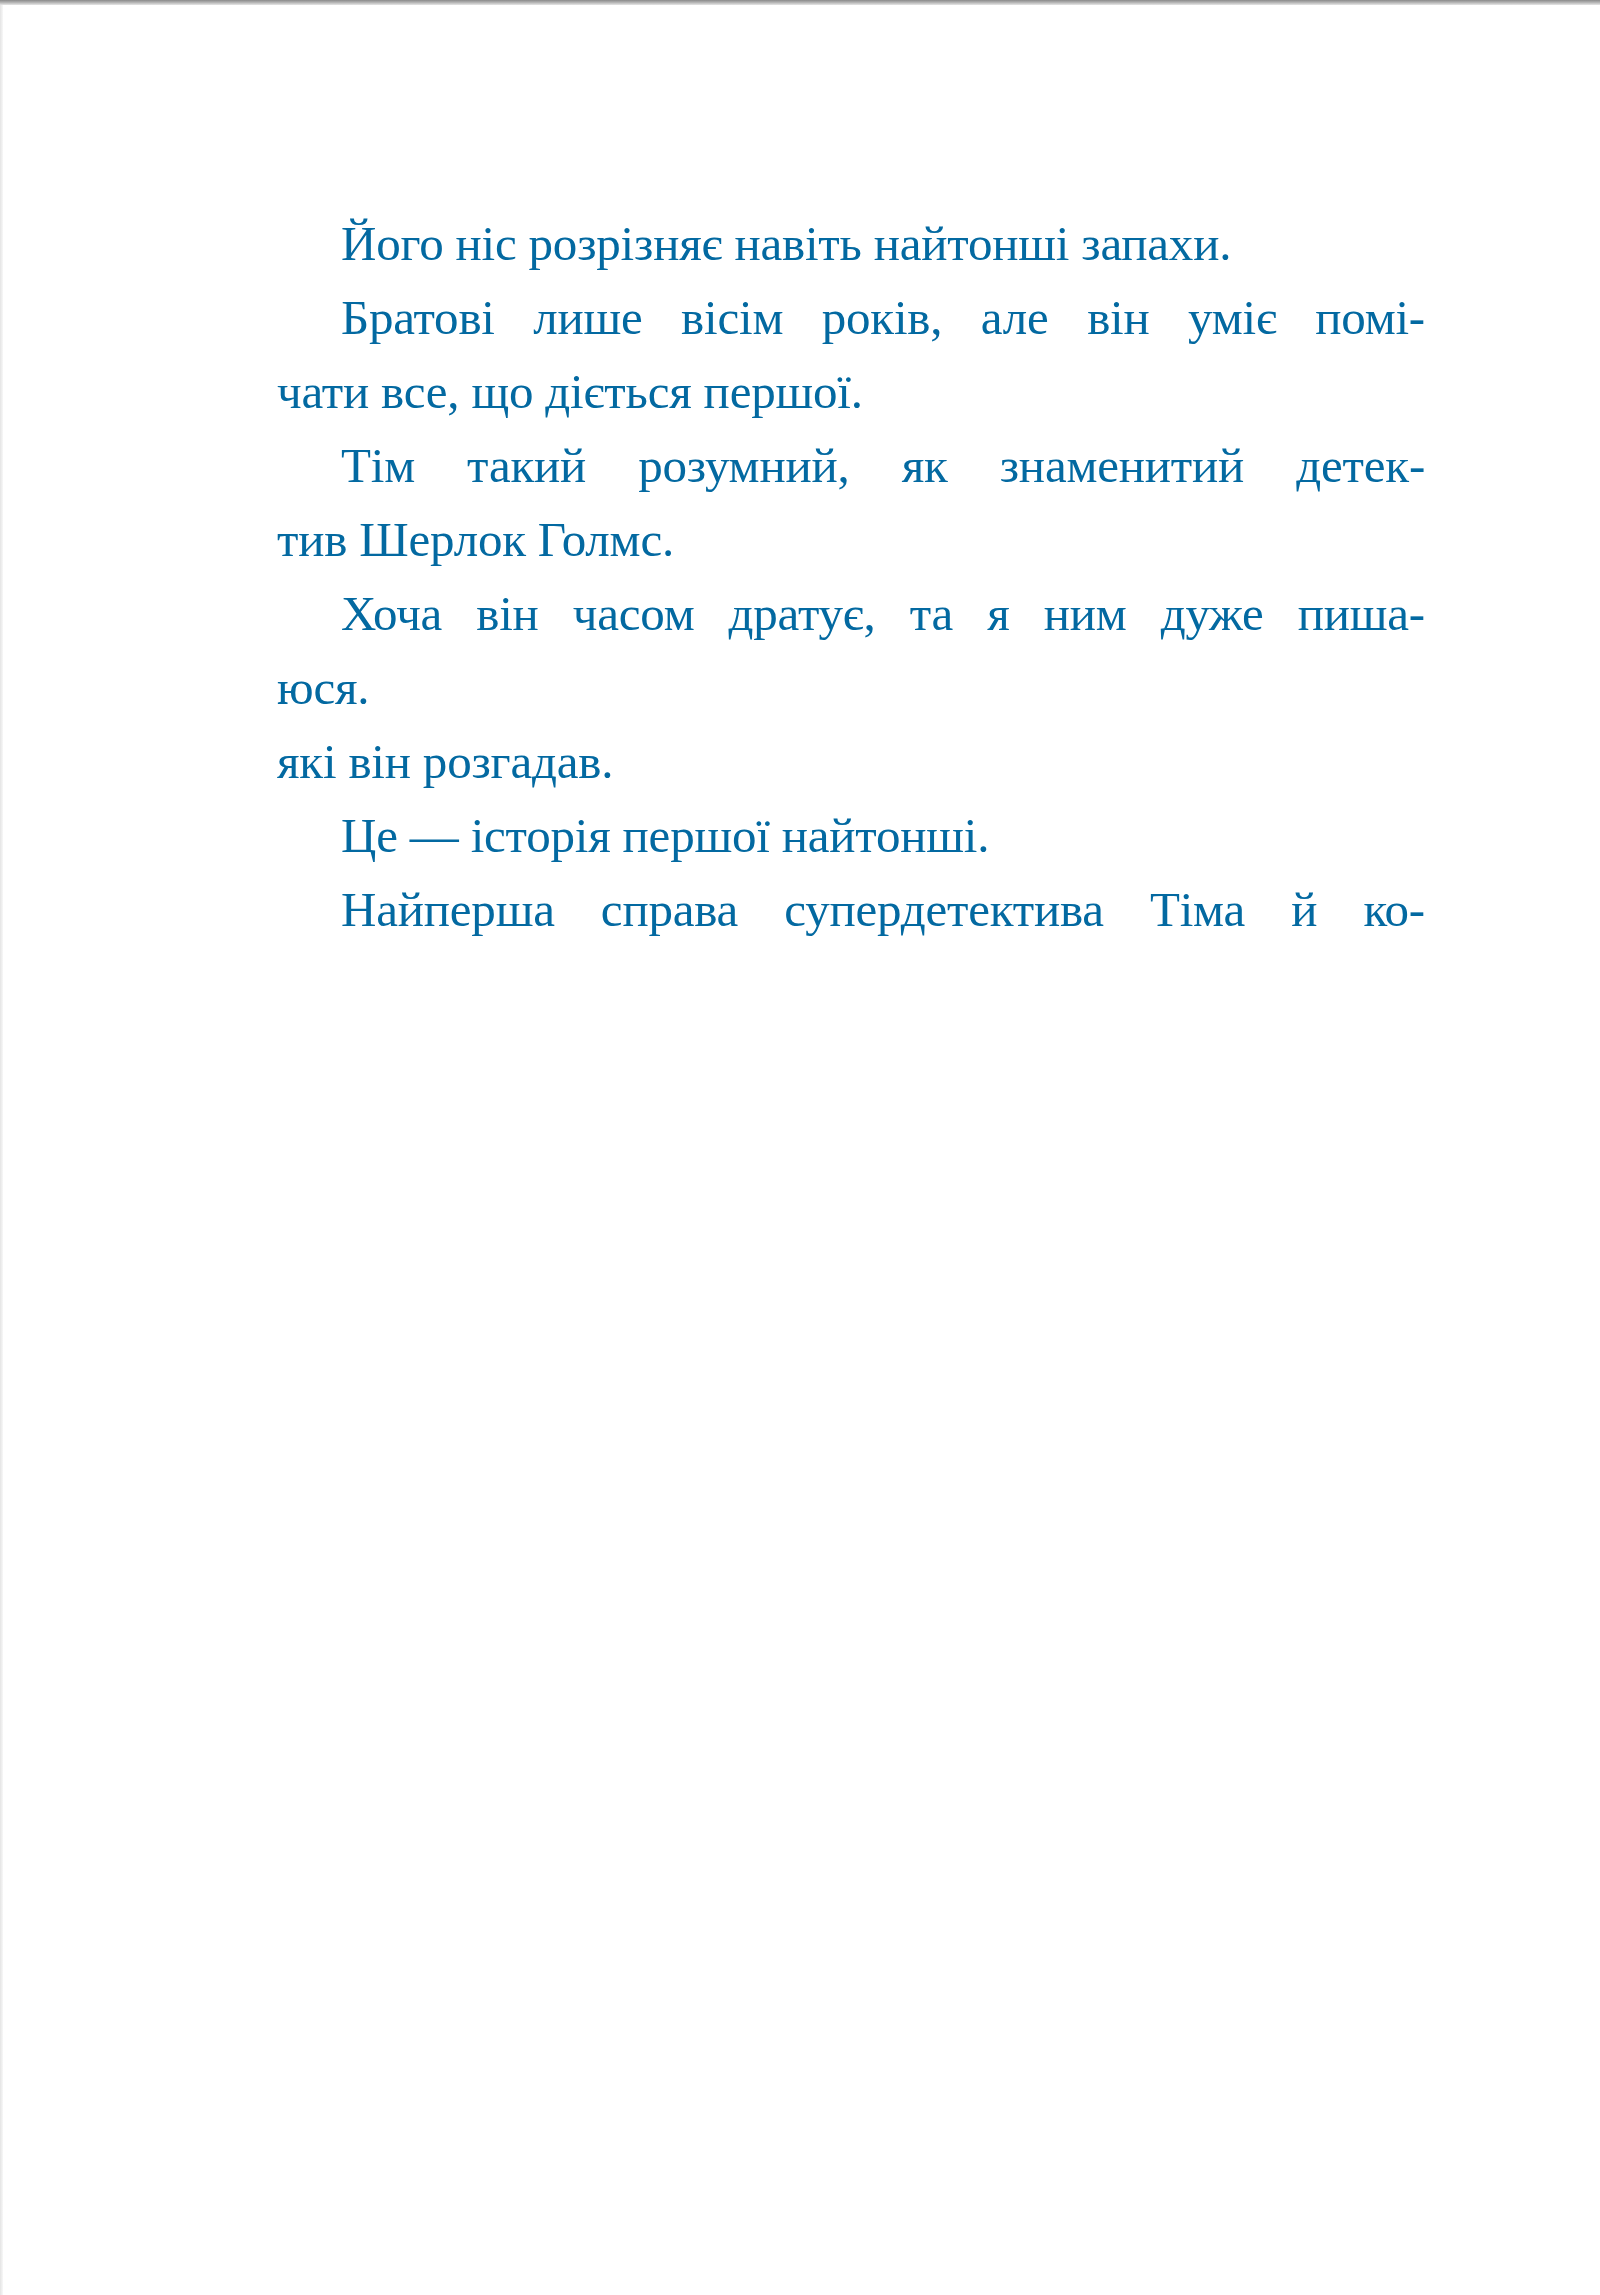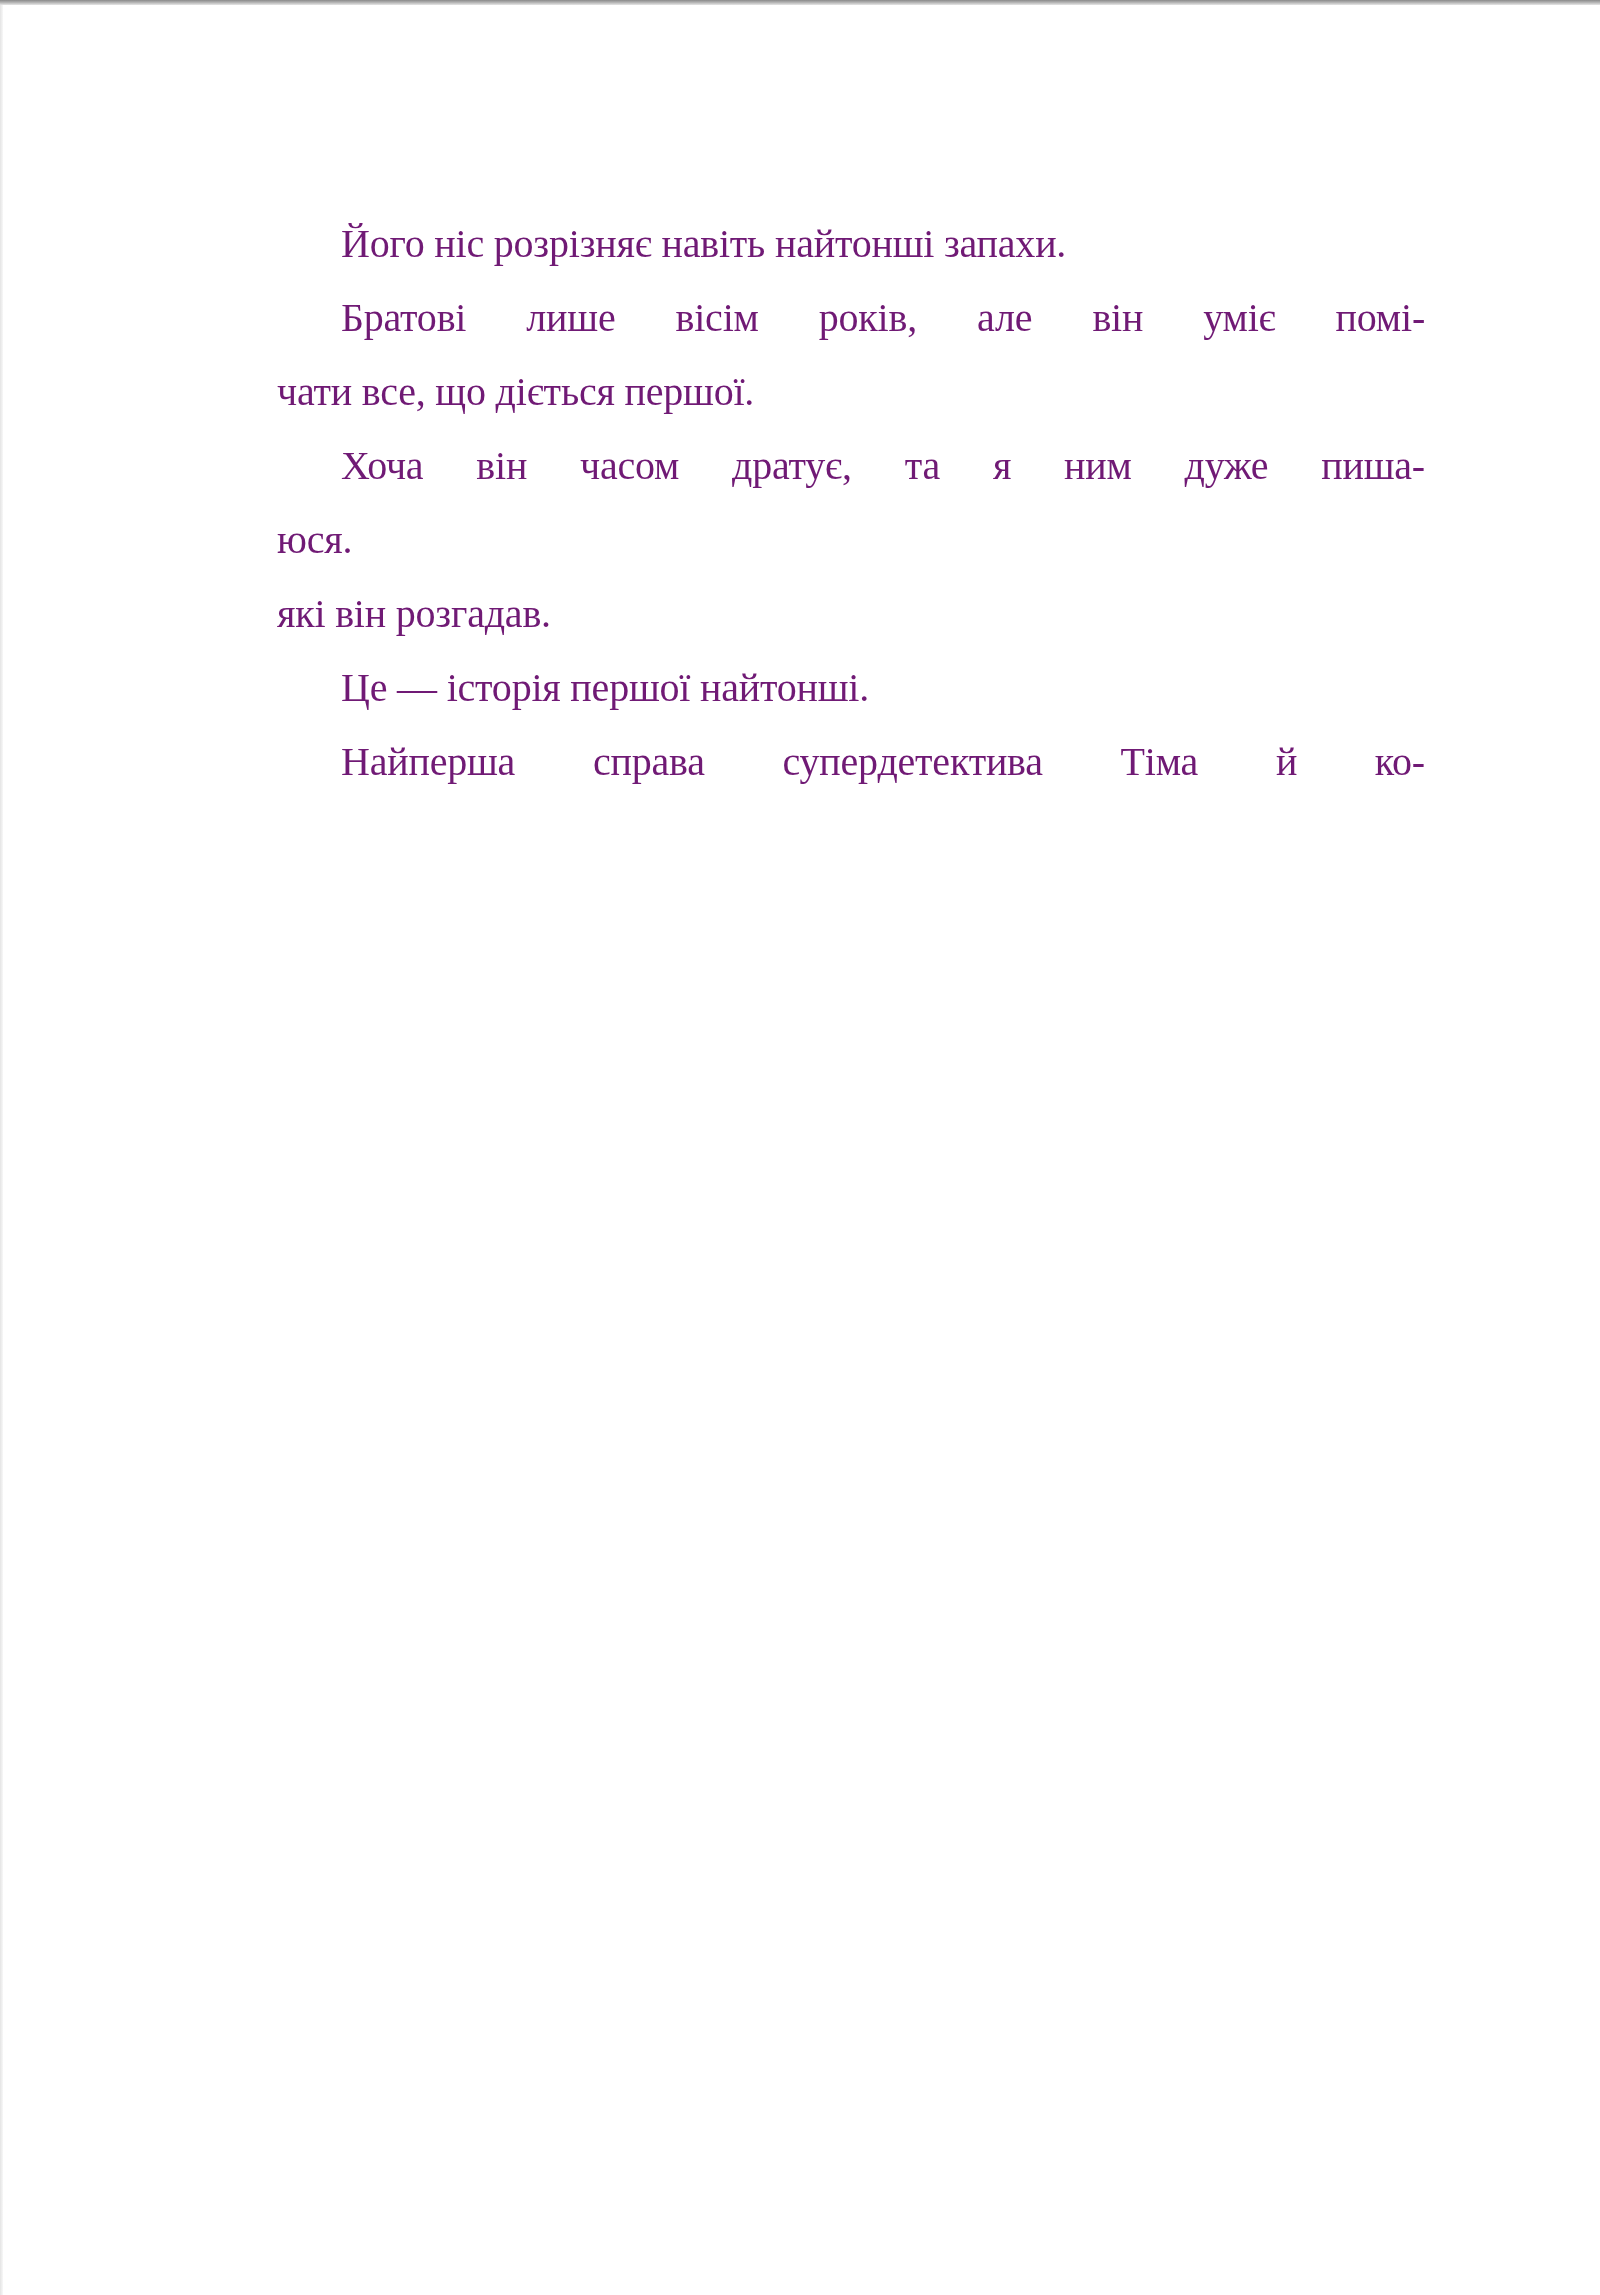--- a/index.html
+++ b/index.html
@@ -26,23 +26,23 @@
       width: 3.3px;
       height: 2290px;
       background: linear-gradient(to right, #e4e4e4, #f8f8f8);
     }
     .page {
       position: absolute;
       left: 213px;
       top: 207px;
       width: 1212px;
       font-family: "Liberation Serif", "DejaVu Serif", serif;
-      font-size: 40px;
+      font-size: 49px;
       line-height: 74px;
-      color: #701a75;
+      color: #0369a1;
     }
     .para {
       margin: 0;
       text-indent: 64px;
       text-align: justify;
       text-align-last: left;
       hyphens: manual;
       letter-spacing: -0.2px;
     }
     .line {
@@ -66,20 +66,24 @@
 
 <div class="page">
   <p class="para">
     <span class="line indent last">Його ніс розрізняє навіть найтонші запахи.</span>
   </p>
   <p class="para">
     <span class="line indent">Братові лише вісім років, але він уміє помі-</span>
     <span class="line last">чати все, що діється першої.</span>
   </p>
   <p class="para">
+    <span class="line indent">Тім такий розумний, як знаменитий детек-</span>
+    <span class="line last">тив Шерлок Голмс.</span>
+  </p>
+  <p class="para">
     <span class="line indent">Хоча він часом дратує, та я ним дуже пиша-</span>
     <span class="line last">юся.</span>
   </p>
   <p class="para">
     <span class="line last">які він розгадав.</span>
   </p>
   <p class="para">
     <span class="line indent last">Це — історія першої найтонші.</span>
   </p>
   <p class="para">

